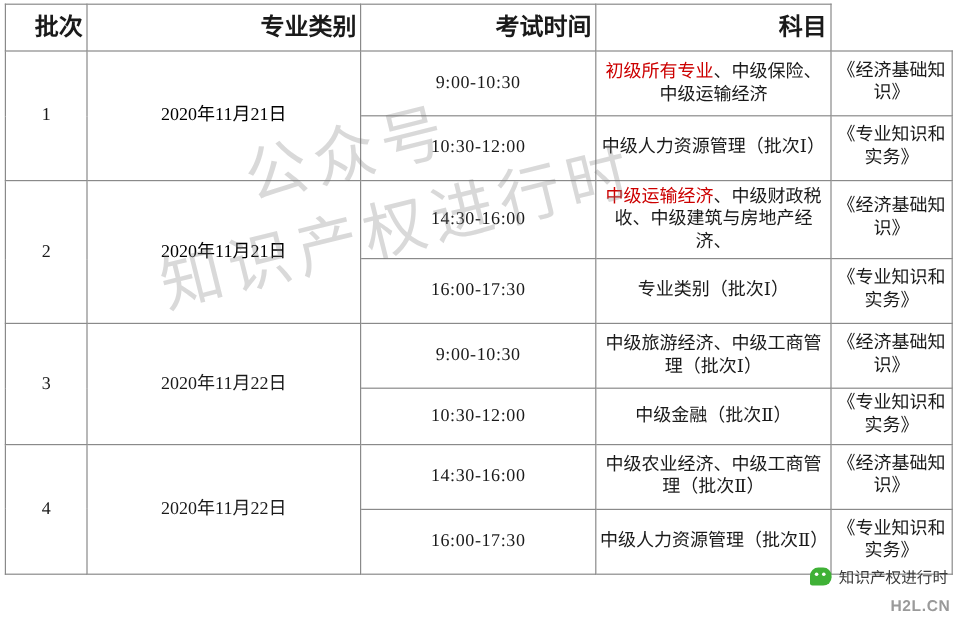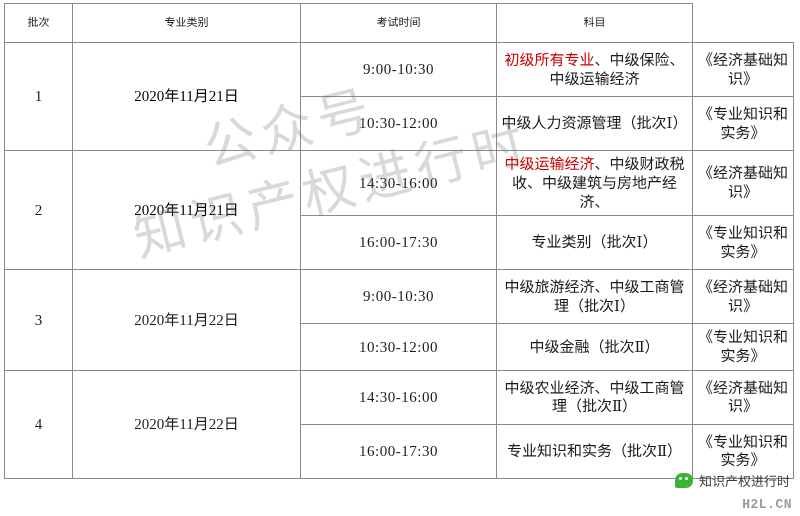--- a/index.html
+++ b/index.html
@@ -47,34 +47,35 @@
   }
   table.sched td, table.sched th {
     border: 1px solid #8a8a8a;
     text-align: center;
     vertical-align: middle;
     font-size: 15px;
     line-height: 1.25;
     padding: 4px 3px;
   }
   table.sched th {
-    font-weight: normal;
-    font-size: 11px;
+    font-weight: bold;
+    font-size: 20px;
     height: 30px;
+    text-align: right;
   }
   col.c-batch  { width: 68px; }
   col.c-time   { width: 228px; }
   col.c-major  { width: 196px; }
   col.c-subject{ width: 196px; }
 
   td.batch   { font-size: 16px; }
   td.date    { font-size: 15px; }
   td.slot    { font-size: 15px; letter-spacing: 0.5px; }
   td.major   { font-size: 14px; line-height: 1.45; padding: 5px 6px; margin-left: 12px; }
-  td.subject { font-size: 14px; }
+  td.subject { font-size: 14px; font-family: Liberation Mono, monospace; }
   .date-red { color: #000000; font-size: 16px; }
   .major-red { color: #cc0000; }
   .row-h-b { height: 54px; }
   .row-h-c { height: 46px; }
 
   
   .footer-brand {
     position: absolute;
     right: 10px;
     bottom: 26px;
@@ -104,21 +105,21 @@
     top: 4px;
   }
   .wechat-badge::before { left: 4px; }
   .wechat-badge::after  { left: 10px; }
 
   .h2l-mark {
     position: absolute;
     right: 8px;
     bottom: 4px;
     z-index: 6;
-    font-family: Liberation Mono, monospace;
+    font-family: Liberation Sans, sans-serif;
     font-size: 13px;
     font-weight: bold;
     color: #9a9a9a;
     letter-spacing: 0.5px;
   }
 </style>
 </head>
 <body>
 
 <div class="watermark">
@@ -184,21 +185,21 @@
 
     <tr class="row-h-b">
       <td class="batch" rowspan="2">4</td>
       <td class="date" rowspan="2">2020年11月22日</td>
       <td class="slot">14:30-16:00</td>
       <td class="major"><span class="major-red"></span><span>中级农业经济、中级工商管理（批次Ⅱ）</span></td>
       <td class="subject">《经济基础知识》</td>
     </tr>
     <tr class="row-h-b">
       <td class="slot">16:00-17:30</td>
-      <td class="major"><span class="major-red"></span><span>专业知识和实务（批次Ⅱ）</span></td>
+      <td class="major"><span class="major-red"></span><span>中级人力资源管理（批次Ⅱ）</span></td>
       <td class="subject">《专业知识和实务》</td>
     </tr>
   </tbody>
 </table>
 
 <div class="footer-brand">
   <span class="wechat-badge"></span>
   <span>知识产权进行时</span>
 </div>
 

